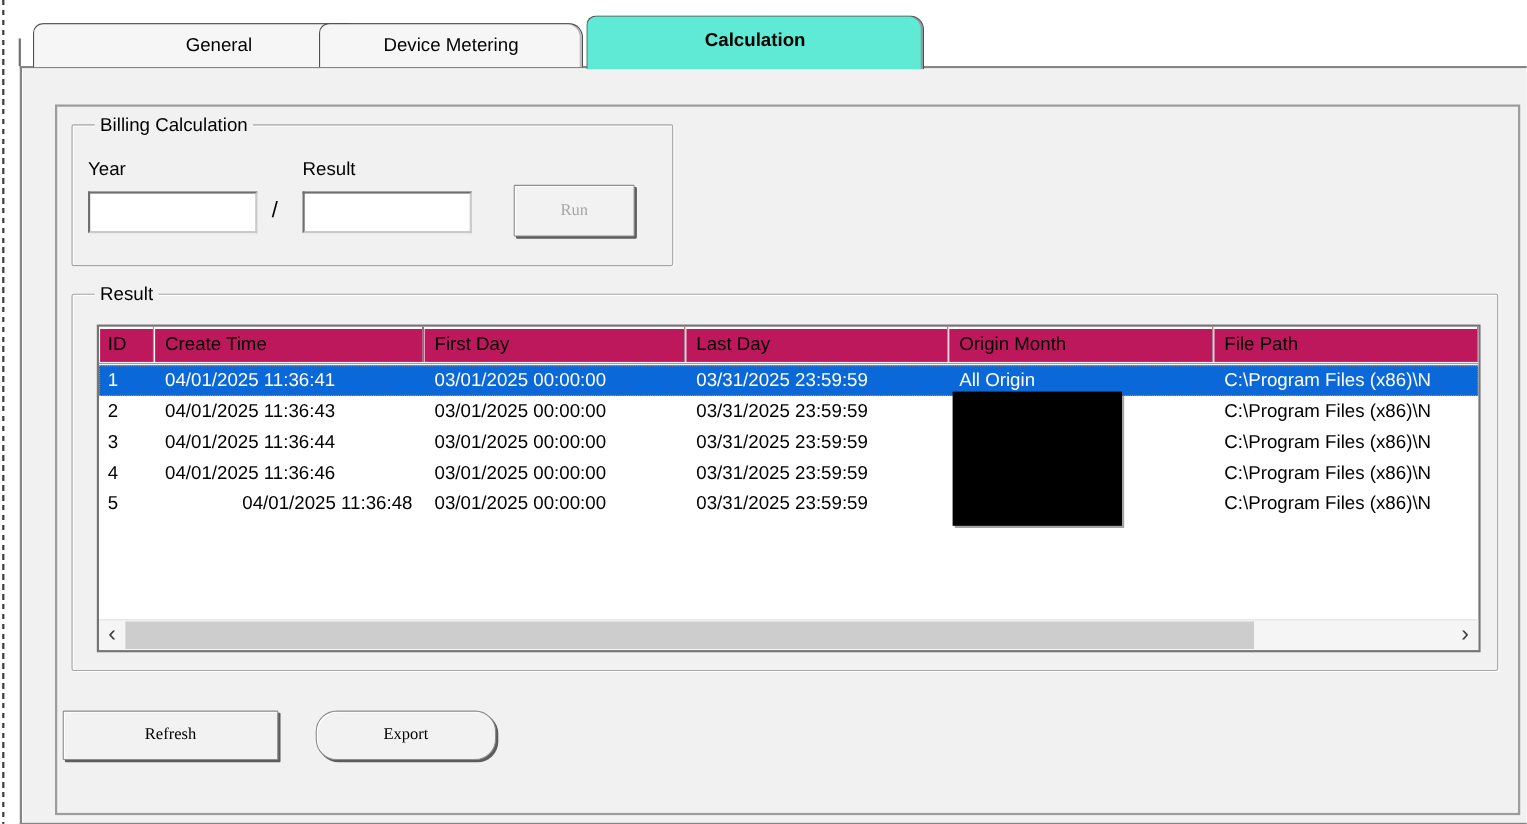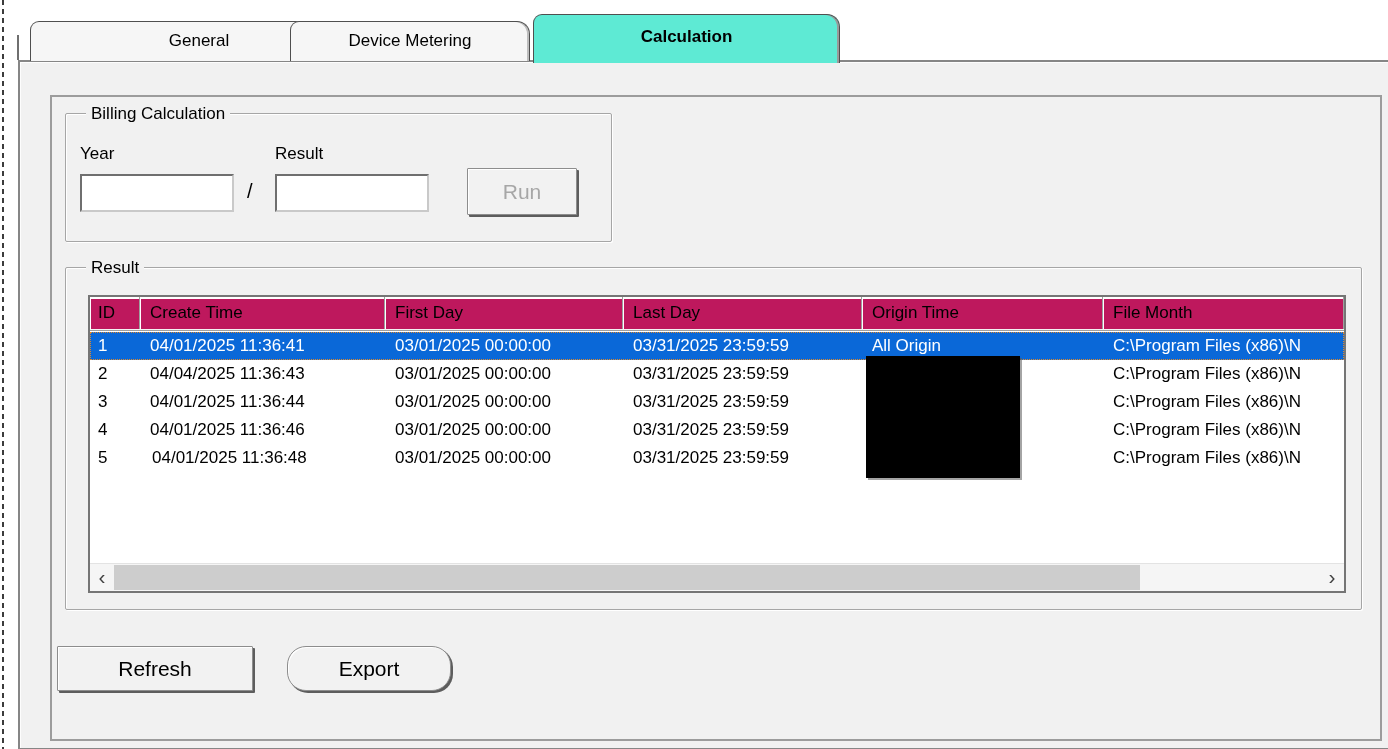--- a/index.html
+++ b/index.html
@@ -35,21 +35,21 @@
   #billing-group{left:65px;top:113px;width:545px;height:127px;}
   #result-group{left:65px;top:267px;width:1295px;height:341px;}
 
   .field-label{position:absolute;line-height:20px;}
   .textbox{position:absolute;width:154px;height:38px;background:#ffffff;box-sizing:border-box;
            border:2px solid;border-color:#6f6f6f #c9c9c9 #c9c9c9 #6f6f6f;
            font-family:"Liberation Sans",sans-serif;font-size:17px;padding:0 6px;outline:none;}
   .slash{position:absolute;font-size:20px;}
 
   .btn{position:absolute;background:#f2f2f2;border:1px solid #8d8d8d;box-sizing:border-box;
-       font-family:Liberation Sans, sans-serif;font-size:21px;color:#000;
+       font-family:Liberation Serif, serif;font-size:15px;color:#000;
        box-shadow:2px 2px 0 #5d5d5d,inset 1px 1px 0 #ffffff;border-radius:1px;cursor:default;}
   .btn.disabled{color:#a7a7a7;}
   #run-button{left:401px;top:54px;width:110px;height:47px;}
   #refresh-button{left:57px;top:646px;width:196px;height:45px;}
   #export-button{left:287px;top:646px;width:164px;height:45px;border-radius:19px;}
 
   
   .table{position:absolute;left:22px;top:27px;width:1258px;height:298px;background:#ffffff;
          border:2px solid #757575;box-sizing:border-box;overflow:hidden;}
   .thead{position:absolute;left:0;top:0;width:1254px;height:33px;background:#f3f3f3;
@@ -104,35 +104,35 @@
 
   <div class="group" id="result-group">
     <span class="group-label">Result</span>
 
     <div class="table">
       <div class="thead">
           <div class="hcell" style="left: 0px; width: 50px; padding-left: 8px;">ID</div>
           <div class="hcell" style="left: 50px; width: 245px; padding-left: 10px;">Create Time</div>
           <div class="hcell" style="left: 295px; width: 238px; padding-left: 10px;">First Day</div>
           <div class="hcell" style="left: 533px; width: 239px; padding-left: 10px;">Last Day</div>
-          <div class="hcell" style="left: 772px; width: 241px; padding-left: 10px;">Origin Time</div>
-          <div class="hcell" style="left: 1013px; width: 241px; padding-left: 10px;">File Month</div>
+          <div class="hcell" style="left: 772px; width: 241px; padding-left: 10px;">Origin Month</div>
+          <div class="hcell" style="left: 1013px; width: 241px; padding-left: 10px;">File Path</div>
         </div>
       <div>
           <div class="trow selected" style="top: 35px;">
             <div class="tcell" style="left: 0px; width: 50px; padding-left: 8px;">1</div>
             <div class="tcell" style="left: 50px; width: 245px; padding-left: 10px;">04/01/2025 11:36:41</div>
             <div class="tcell" style="left: 295px; width: 238px; padding-left: 10px;">03/01/2025 00:00:00</div>
             <div class="tcell" style="left: 533px; width: 239px; padding-left: 10px;">03/31/2025 23:59:59</div>
             <div class="tcell" style="left: 772px; width: 241px; padding-left: 10px;">All Origin</div>
             <div class="tcell" style="left: 1013px; width: 241px; padding-left: 10px;">C:\Program Files (x86)\N</div>
           </div>
           <div class="trow" style="top: 63px;">
             <div class="tcell" style="left: 0px; width: 50px; padding-left: 8px;">2</div>
-            <div class="tcell" style="left: 50px; width: 245px; padding-left: 10px;">04/04/2025 11:36:43</div>
+            <div class="tcell" style="left: 50px; width: 245px; padding-left: 10px;">04/01/2025 11:36:43</div>
             <div class="tcell" style="left: 295px; width: 238px; padding-left: 10px;">03/01/2025 00:00:00</div>
             <div class="tcell" style="left: 533px; width: 239px; padding-left: 10px;">03/31/2025 23:59:59</div>
             <div class="tcell" style="left: 772px; width: 241px; padding-left: 10px;"></div>
             <div class="tcell" style="left: 1013px; width: 241px; padding-left: 10px;">C:\Program Files (x86)\N</div>
           </div>
           <div class="trow" style="top: 91px;">
             <div class="tcell" style="left: 0px; width: 50px; padding-left: 8px;">3</div>
             <div class="tcell" style="left: 50px; width: 245px; padding-left: 10px;">04/01/2025 11:36:44</div>
             <div class="tcell" style="left: 295px; width: 238px; padding-left: 10px;">03/01/2025 00:00:00</div>
             <div class="tcell" style="left: 533px; width: 239px; padding-left: 10px;">03/31/2025 23:59:59</div>
@@ -142,21 +142,21 @@
           <div class="trow" style="top: 119px;">
             <div class="tcell" style="left: 0px; width: 50px; padding-left: 8px;">4</div>
             <div class="tcell" style="left: 50px; width: 245px; padding-left: 10px;">04/01/2025 11:36:46</div>
             <div class="tcell" style="left: 295px; width: 238px; padding-left: 10px;">03/01/2025 00:00:00</div>
             <div class="tcell" style="left: 533px; width: 239px; padding-left: 10px;">03/31/2025 23:59:59</div>
             <div class="tcell" style="left: 772px; width: 241px; padding-left: 10px;"></div>
             <div class="tcell" style="left: 1013px; width: 241px; padding-left: 10px;">C:\Program Files (x86)\N</div>
           </div>
           <div class="trow" style="top: 147px;">
             <div class="tcell" style="left: 0px; width: 50px; padding-left: 8px;">5</div>
-            <div class="tcell" style="left: 52px; width: 245px; padding-left: 10px;">04/01/2025 11:36:48</div>
+            <div class="tcell" style="left: 40px; width: 245px; padding-left: 10px; text-align: right;">04/01/2025 11:36:48</div>
             <div class="tcell" style="left: 295px; width: 238px; padding-left: 10px;">03/01/2025 00:00:00</div>
             <div class="tcell" style="left: 533px; width: 239px; padding-left: 10px;">03/31/2025 23:59:59</div>
             <div class="tcell" style="left: 772px; width: 241px; padding-left: 10px;"></div>
             <div class="tcell" style="left: 1013px; width: 241px; padding-left: 10px;">C:\Program Files (x86)\N</div>
           </div>
         </div>
 
       <div class="hscroll">
         <div class="hs-arrow left">‹</div>
         <div class="hs-thumb"></div>

